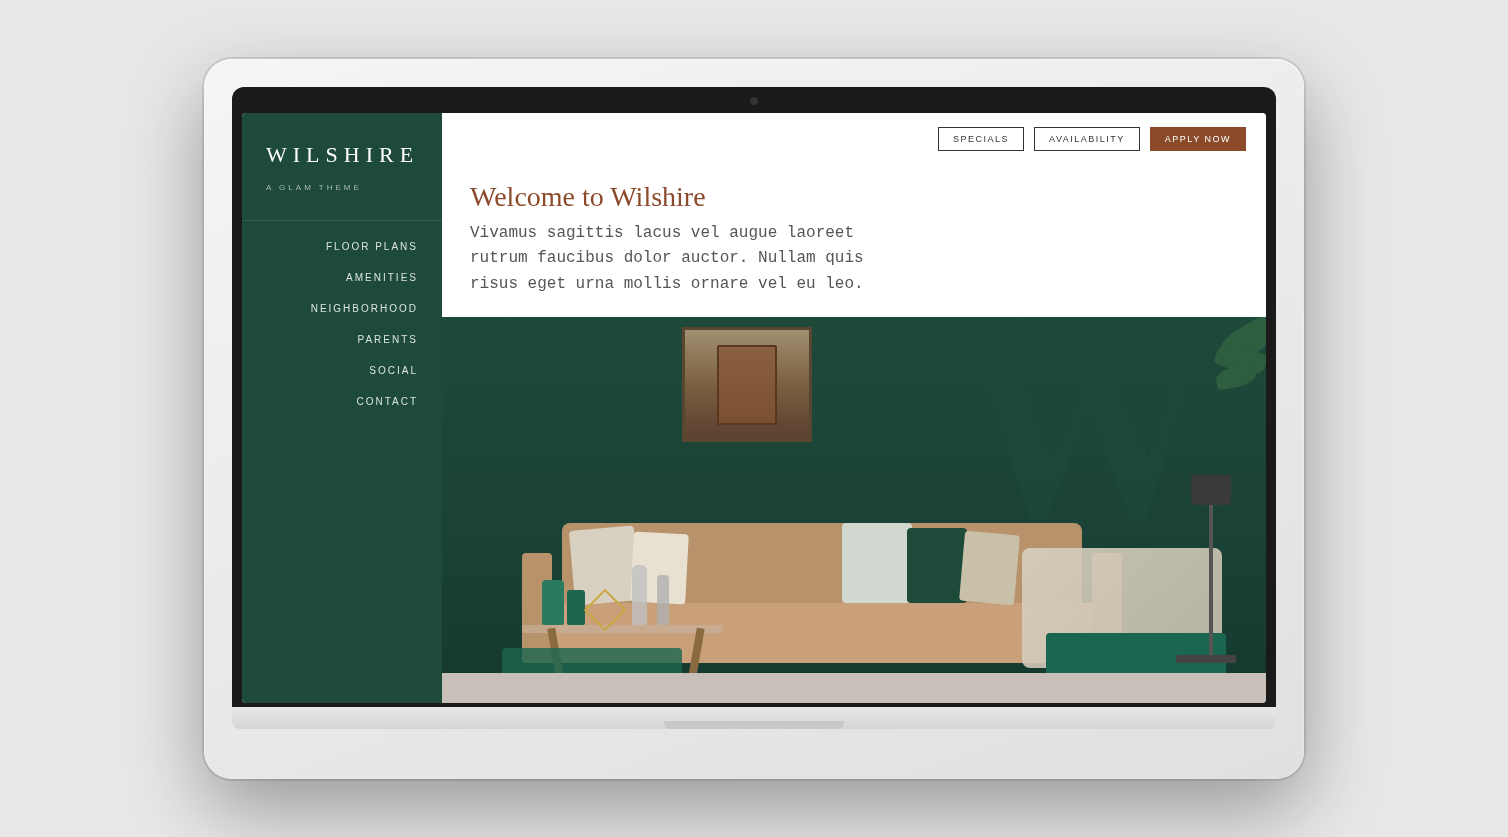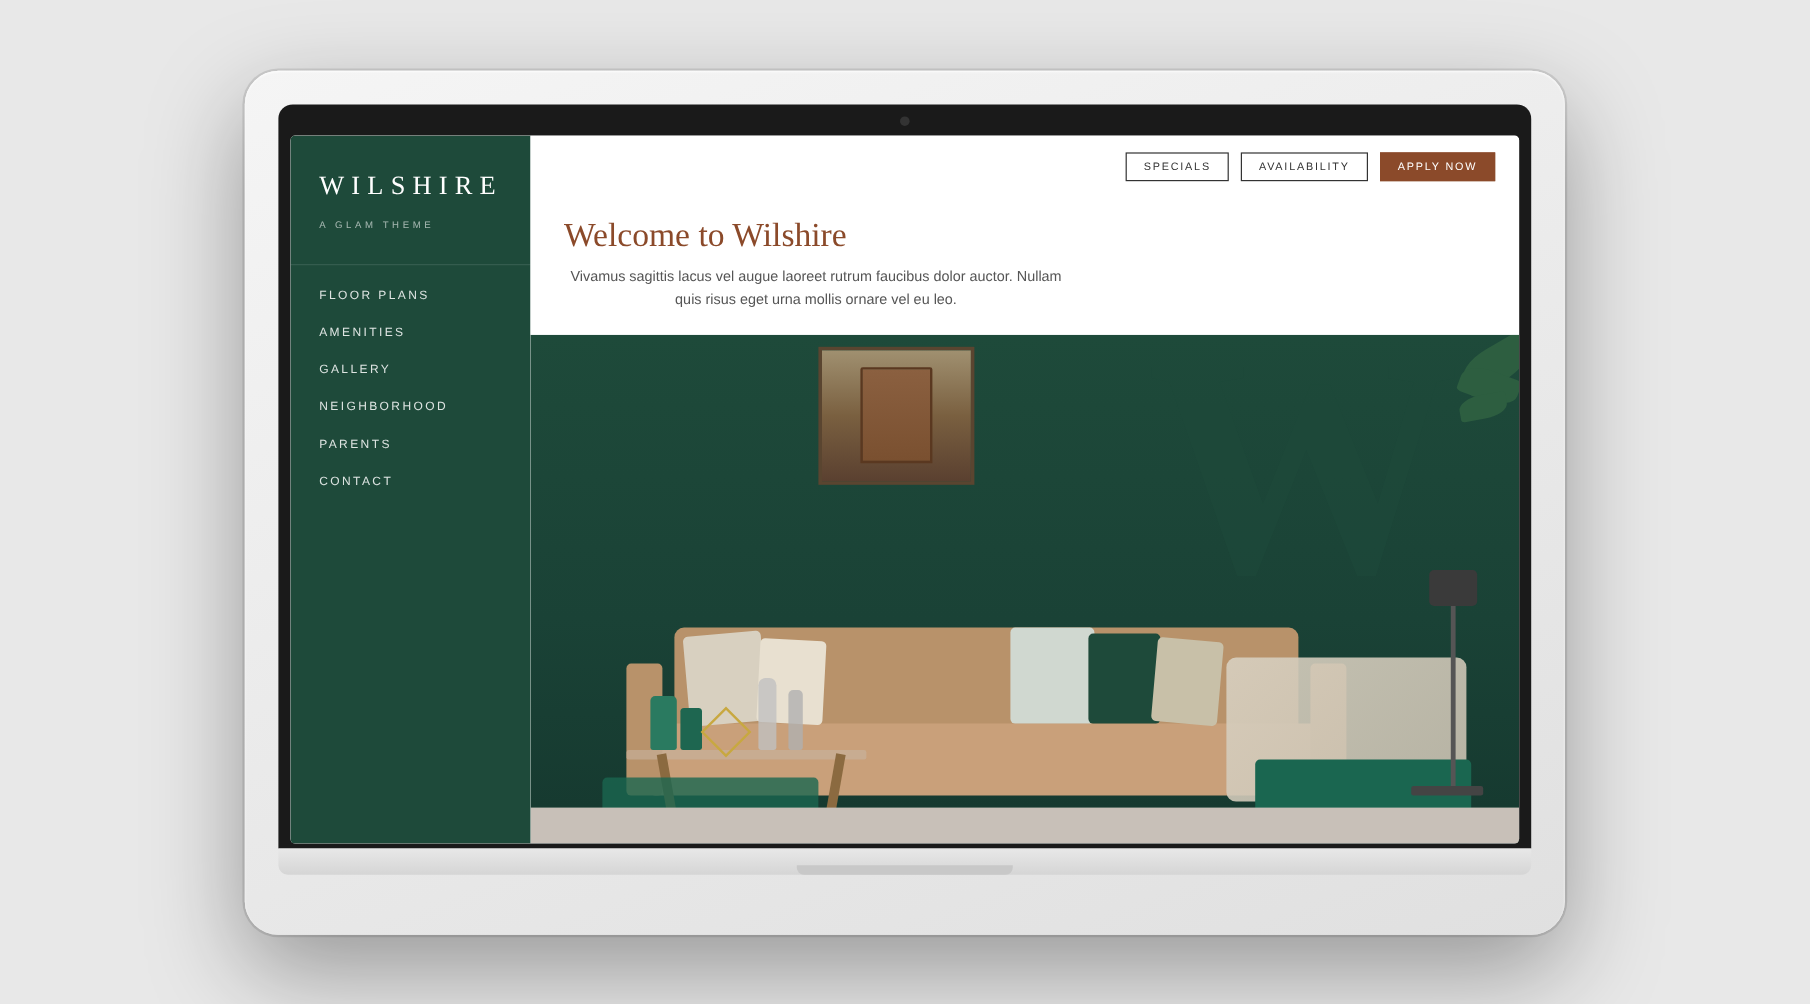--- a/index.html
+++ b/index.html
@@ -119,20 +119,21 @@
 
     .nav-item {
       padding: 10px 24px;
       color: rgba(255,255,255,0.85);
       font-size: 10px;
       letter-spacing: 2px;
       text-transform: uppercase;
       font-family: Arial, sans-serif;
       cursor: pointer;
       font-weight: 400;
+      text-align: right;
     }
 
     
     .main-content {
       flex: 1;
       display: flex;
       flex-direction: column;
       overflow: hidden;
     }
 
@@ -178,26 +179,25 @@
 
     .welcome-title {
       font-family: 'Georgia', serif;
       font-size: 28px;
       color: #8b4a2a;
       font-weight: 400;
       margin-bottom: 8px;
     }
 
     .welcome-text {
-      font-size: 12px;
+      font-size: 16px;
       color: #555;
       line-height: 1.6;
       max-width: 420px;
-      font-family: Liberation Sans, sans-serif;
-      text-align: center;
+      font-family: Liberation Mono, monospace;
     }
 
     
     .hero-area {
       flex: 1;
       position: relative;
       overflow: hidden;
     }
 
     .hero-bg {
@@ -565,23 +565,23 @@
       <div class="website">
 
         <div class="sidebar">
           <div class="sidebar-logo">
             <div class="logo-title">WILSHIRE</div>
             <div class="logo-subtitle">A GLAM THEME</div>
           </div>
 
           <div class="nav-item">FLOOR PLANS</div>
           <div class="nav-item">AMENITIES</div>
-          <div class="nav-item">GALLERY</div>
           <div class="nav-item">NEIGHBORHOOD</div>
           <div class="nav-item">PARENTS</div>
+          <div class="nav-item">SOCIAL</div>
           <div class="nav-item">CONTACT</div>
         </div>
 
         <div class="main-content">
 
           <div class="top-bar">
             <button class="btn-outline">SPECIALS</button>
             <button class="btn-outline">AVAILABILITY</button>
             <button class="btn-filled">APPLY NOW</button>
           </div>

